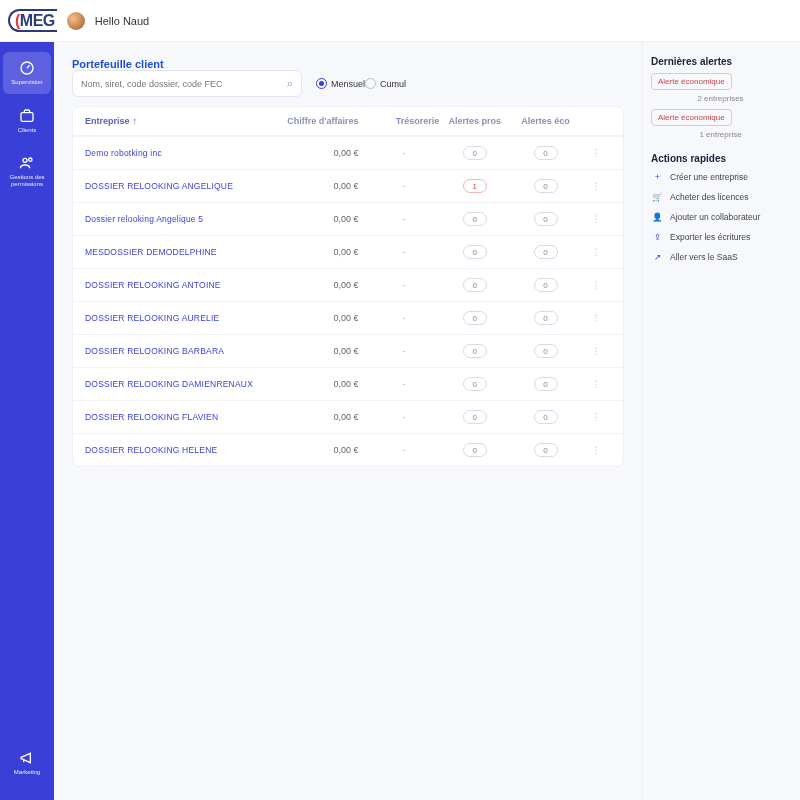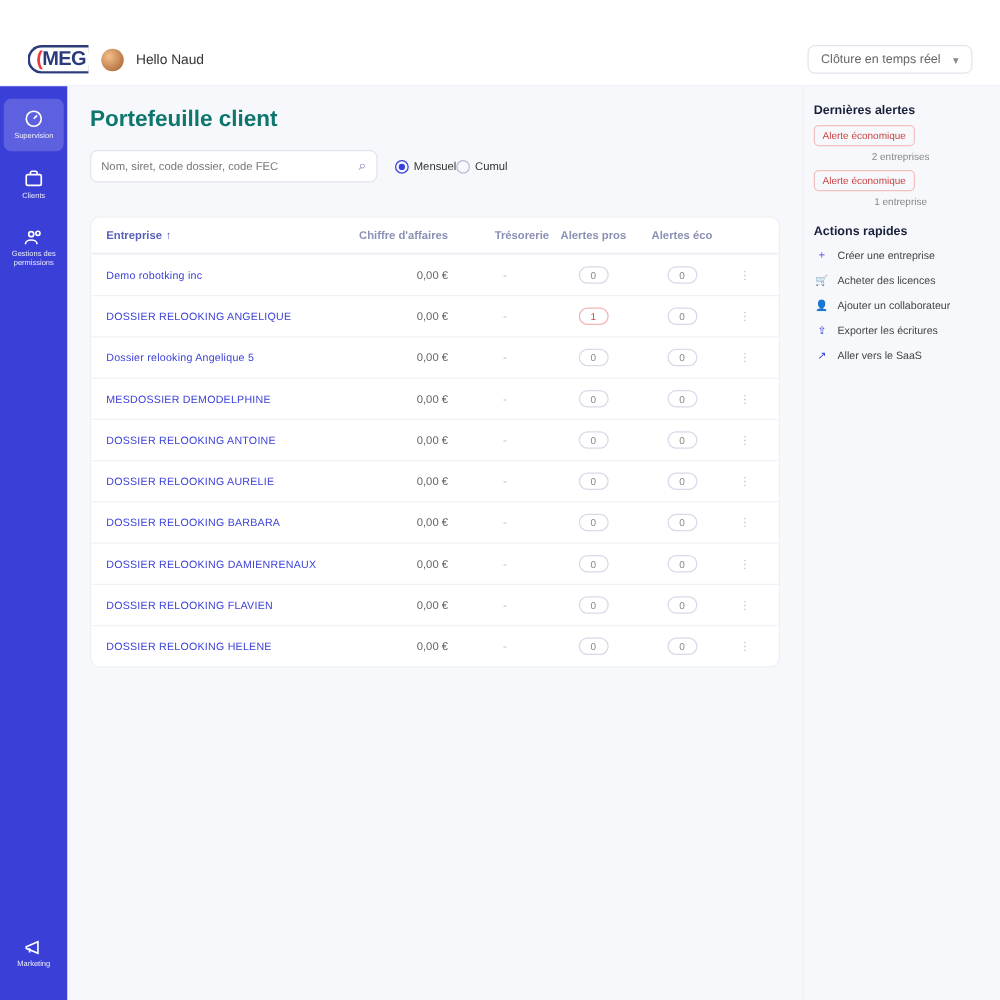--- a/index.html
+++ b/index.html
@@ -1,20 +1,20 @@
 <!DOCTYPE html>
 <html><head>
 <meta charset="utf-8">
 <style>
 * { margin: 0; padding: 0; box-sizing: border-box; font-family: -apple-system, BlinkMacSystemFont, 'Segoe UI', Arial, sans-serif; }
 body { background: #f5f6fa; width: 800px; height: 800px; overflow: hidden; }
 .app { display: flex; flex-direction: column; height: 100%; background: #fff; }
 
 
-.header { height: 42px; display: flex; align-items: center; padding: 0 22px; border-bottom: 1px solid #eef0f4; background: #fff; gap: 10px; margin-top: 27px; }
+.header { height: 42px; display: flex; align-items: center; padding: 0 8px; border-bottom: 1px solid #eef0f4; background: #fff; gap: 10px; }
 .logo { font-weight: 800; font-size: 16px; letter-spacing: -0.5px; }
 .logo .c { color: #e93b3b; }
 .logo .meg { color: #2a3a7a; border: 2.5px solid #2a3a7a; border-right: none; border-radius: 12px 0 0 12px; padding: 1px 2px 1px 5px; }
 .avatar { width: 18px; height: 18px; border-radius: 50%; background: radial-gradient(circle at 35% 35%, #f3c089, #a05a2a); }
 .greet { font-size: 11px; color: #333; }
 .hdr-spacer { flex: 1; }
 .period-select { display: flex; align-items: center; gap: 10px; font-size: 10px; color: #666; border: 1px solid #e2e5ee; padding: 5px 10px; border-radius: 6px; cursor: pointer; }
 .chev { font-size: 9px; color: #888; }
 
 
@@ -24,23 +24,23 @@
 .sidebar { width: 54px; background: #3a3fd8; display: flex; flex-direction: column; align-items: center; padding: 10px 0; color: #fff; }
 .sb-item { display: flex; flex-direction: column; align-items: center; gap: 3px; padding: 8px 4px; width: 48px; border-radius: 6px; cursor: pointer; margin-bottom: 6px; }
 .sb-item.active { background: rgba(255,255,255,0.18); }
 .sb-ico { width: 16px; height: 16px; display: flex; align-items: center; justify-content: center; }
 .sb-label { font-size: 6px; text-align: center; line-height: 1.1; opacity: 0.9; }
 .sb-spacer { flex: 1; }
 
 
 .main { flex: 1; display: flex; min-width: 0; background: #f7f8fc; }
 .content { flex: 1; padding: 16px 18px; min-width: 0; }
-.page-title { font-size: 18px; font-weight: 700; color: #0f766e; margin-bottom: 14px; }
-
-.filter-row { display: flex; align-items: center; gap: 14px; margin-bottom: 27px; }
+.page-title { font-size: 11px; font-weight: 700; color: #1d4ed8; }
+
+.filter-row { display: flex; align-items: center; gap: 14px; margin-bottom: 9px; }
 .search { flex: 0 0 230px; display: flex; align-items: center; border: 1px solid #e2e5ee; border-radius: 6px; padding: 6px 8px; background: #fff; gap: 6px; }
 .search input { border: none; outline: none; font-size: 9px; flex: 1; color: #555; }
 .search .q { color: #8a8fc2; font-size: 11px; }
 .radio-group { display: flex; align-items: center; font-size: 9px; color: #333; }
 .radio { display: inline-flex; align-items: center; gap: 4px; cursor: pointer; }
 .radio .dot { width: 11px; height: 11px; border-radius: 50%; border: 1.5px solid #b8bbd8; display: inline-flex; align-items: center; justify-content: center; }
 .radio.sel .dot { border-color: #3a3fd8; }
 .radio.sel .dot::after { content: ""; width: 5px; height: 5px; border-radius: 50%; background: #3a3fd8; }
 
 
@@ -71,24 +71,20 @@
 </head>
 <body>
 
 <div class="app">
 
   <div class="header">
     <span class="logo"><span class="meg"><span class="c">(</span><span>MEG</span></span></span>
     <span class="avatar"></span>
     <span class="greet">Hello Naud</span>
     <span class="hdr-spacer"></span>
-    <div class="period-select">
-      <span>Clôture en temps réel</span>
-      <span class="chev">▾</span>
-    </div>
   </div>
 
   <div class="shell">
 
     <nav class="sidebar">
       <div class="sb-item active">
         <span class="sb-ico">
           <svg viewBox="0 0 24 24" width="16" height="16" fill="none" stroke="#fff" stroke-width="2">
               <circle cx="12" cy="12" r="9"></circle>
               <path d="M12 12l4-4"></path>

